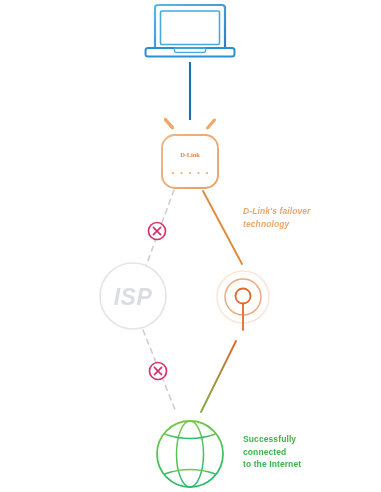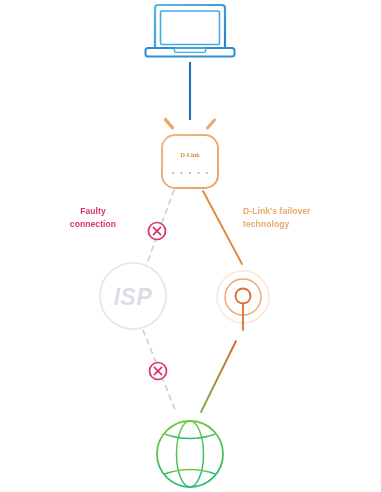--- a/index.html
+++ b/index.html
@@ -42,20 +42,21 @@
     width: 72px;
     text-align: center;
     color: #d6336c;
   }
   #label-failover {
     left: 243px;
     top: 205px;
     width: 120px;
     text-align: left;
     color: #e8a86a;
+    font-style: italic;
   }
   #label-success {
     left: 243px;
     top: 433px;
     width: 120px;
     text-align: left;
     color: #3bb54a;
   }
   #label-dlink-brand {
     position: absolute;
@@ -197,20 +198,21 @@
       <circle cx="158" cy="371" r="8.5" fill="#ffffff" stroke="#d6336c" stroke-width="1.7"></circle>
       <line x1="154.4" y1="367.4" x2="161.6" y2="374.6" stroke="#d6336c" stroke-width="1.7" stroke-linecap="round"></line>
       <line x1="161.6" y1="367.4" x2="154.4" y2="374.6" stroke="#d6336c" stroke-width="1.7" stroke-linecap="round"></line>
     </g>
   </svg>
 
   <div id="label-dlink-brand">D-Link</div>
 
   <div id="label-isp">ISP</div>
 
-  <div class="label" id="label-faulty">Faulty
-connection</div>
 
   <div class="label" id="label-failover">D-Link's failover
 technology</div>
 
+  <div class="label" id="label-success">Successfully
+connected
+to the Internet</div>
 
 </div>
 
 </body></html>

